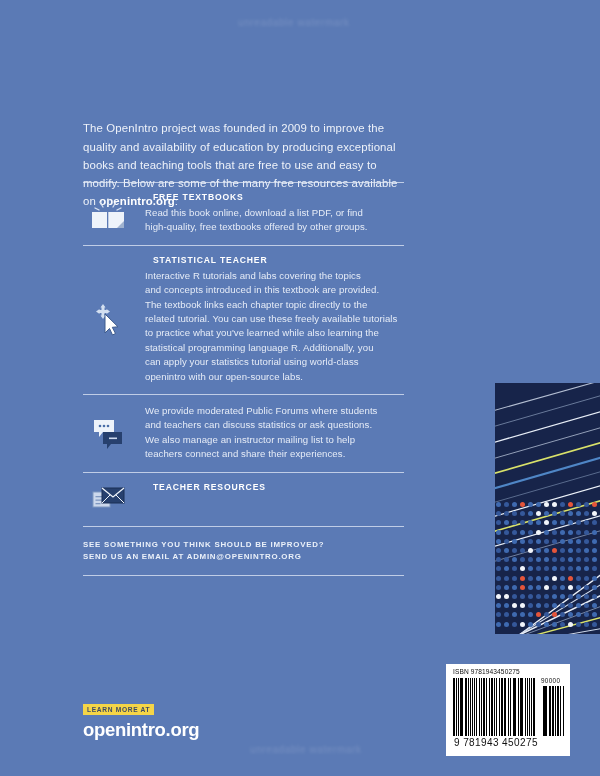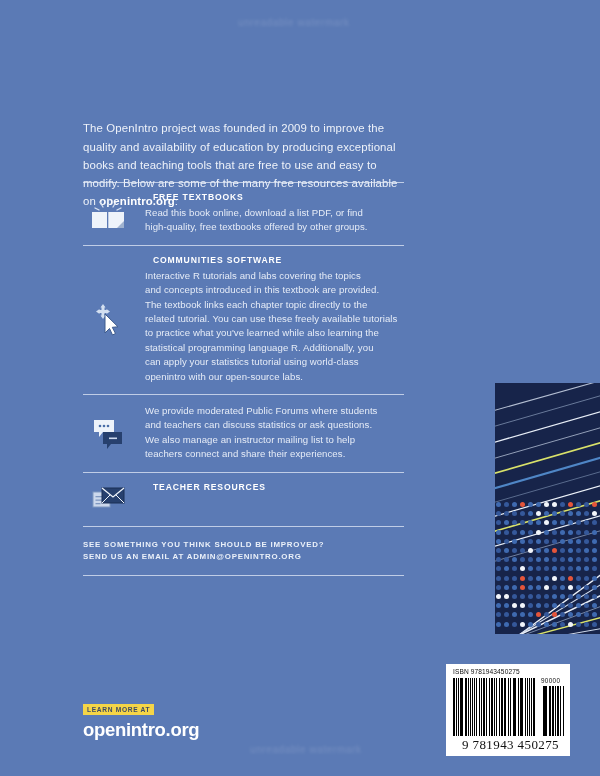--- a/index.html
+++ b/index.html
@@ -95,24 +95,23 @@
     color:#111;font-size:6.6px;letter-spacing:.1px;
     font-family:"Liberation Sans", sans-serif;
   }
   .bc-main{position:absolute;left:7px;top:14px;width:82px;height:58px;}
   .bc-addon{position:absolute;left:97px;top:22px;width:21px;height:50px;}
   .bc-addon-text{
     position:absolute;left:95px;top:13px;
     color:#111;font-size:6.4px;letter-spacing:.3px;
   }
   .bc-digits{
-    position:absolute;left:16px;top:73px;width:112px;
-    color:#111;font-size:13px;letter-spacing:.4px;
+    position:absolute;left:8px;top:73px;width:112px;
+    color:#111;font-size:10px;letter-spacing:.4px;
     white-space:nowrap;
-    font-family:Liberation Serif, serif;
   }
   .bar{position:absolute;top:0;height:100%;background:#000;}
 </style>
 </head>
 <body>
 
 <div class="page">
 
   <div class="watermark top">unreadable watermark</div>
   <div class="watermark bottom">unreadable watermark</div>
@@ -369,21 +368,21 @@
             <rect x="12.5" y="6.5" width="3" height="10"></rect>
             <path d="M14 4 L11.5 7.5 L16.5 7.5 Z"></path>
             <path d="M14 19 L11.5 15.5 L16.5 15.5 Z"></path>
             <path d="M7 11.5 L10.5 9 L10.5 14 Z"></path>
             <path d="M21 11.5 L17.5 9 L17.5 14 Z"></path>
           </g>
           <path d="M16 14 L16 33 L20.5 28.5 L23.5 35 L26.5 33.5 L23.3 27.3 L29 26.8 Z" fill="#ffffff" stroke="#3f5c8e" stroke-width="1"></path>
         </svg>
       </div>
       <div class="sec-body">
-        <div class="sec-title">COMMUNITIES SOFTWARE</div>
+        <div class="sec-title">STATISTICAL TEACHER</div>
         <div class="sec-text">
           <div>Interactive R tutorials and labs covering the topics</div>
           <div>and concepts introduced in this textbook are provided.</div>
           <div>The textbook links each chapter topic directly to the</div>
           <div>related tutorial. You can use these freely available tutorials</div>
           <div>to practice what you've learned while also learning the</div>
           <div>statistical programming language R. Additionally, you</div>
           <div>can apply your statistics tutorial using world-class</div>
           <div>openintro with our open-source labs.</div>
         </div>

